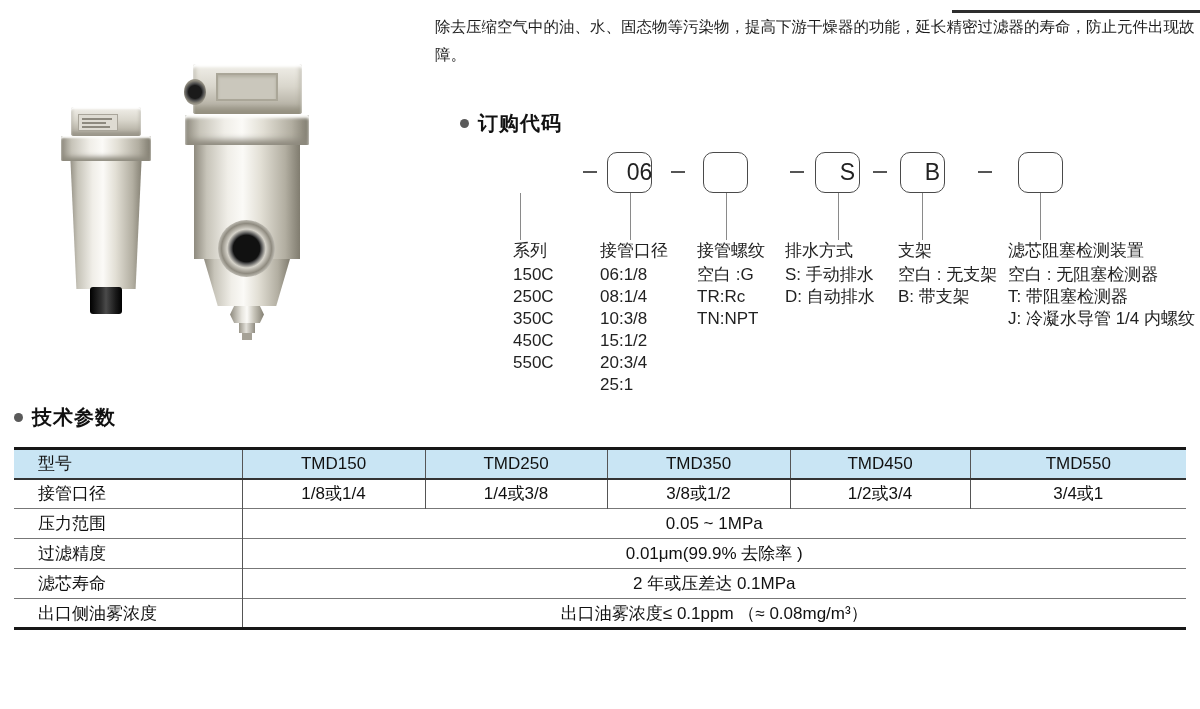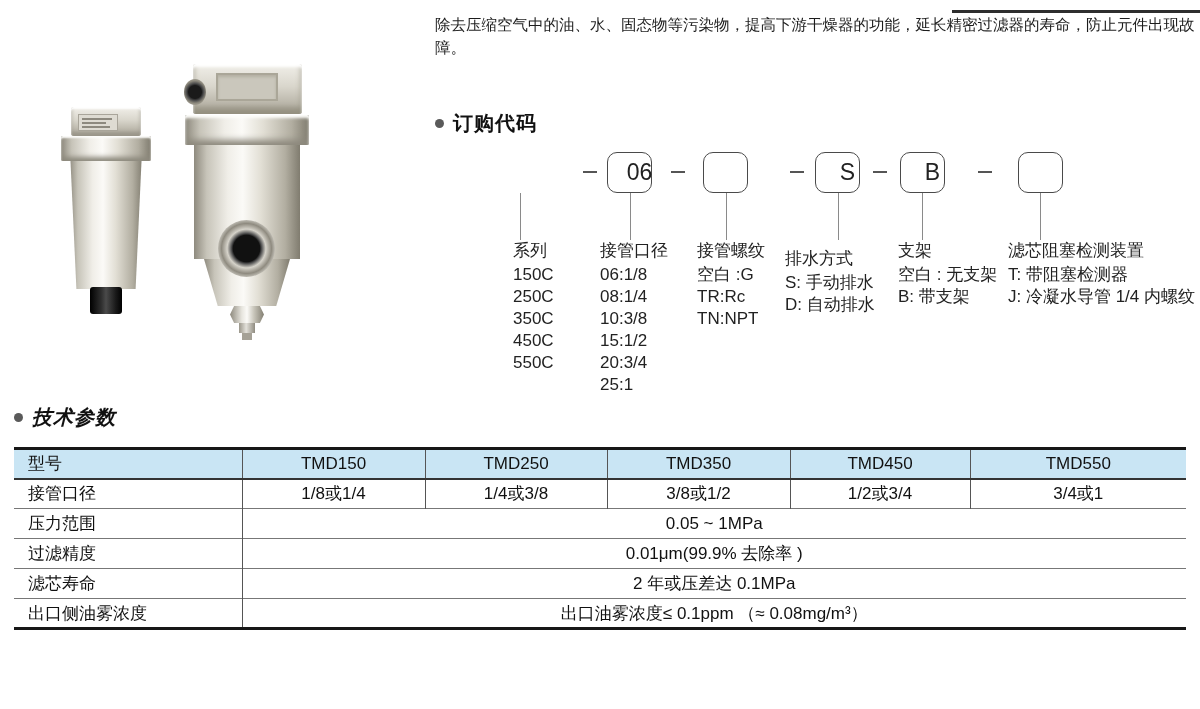--- a/index.html
+++ b/index.html
@@ -7,27 +7,27 @@
   body {
     width:1200px; height:709px; position:relative; overflow:hidden;
     font-family:"Liberation Sans","DejaVu Sans",sans-serif; color:#222;
   }
   .page { position:absolute; inset:0; }
 
   
   .crop-line { position:absolute; left:952px; top:10px; width:248px; height:3px; background:#2e2e2e; }
 
   
-  .intro { position:absolute; left:435px; top:13px; width:763px; font-size:15.5px; line-height:23px; color:#1c1c1c; }
+  .intro { position:absolute; left:435px; top:13px; width:763px; font-size:15.5px; line-height:28px; color:#1c1c1c; }
 
   
   .sec-heading { position:absolute; display:flex; align-items:center; gap:9px; font-size:20px; font-weight:bold; color:#111; letter-spacing:1px; }
   .sec-heading .bullet { width:9px; height:9px; border-radius:50%; background:#5a5a5a; display:inline-block; }
-  .oc-heading { left:435px; top:110px; }
-  .spec-heading { left:14px; top:404px;font-style:italic; }
+  .oc-heading { left:460px; top:110px; }
+  .spec-heading { left:14px; top:404px; }
 
   
   .metal-h { background:linear-gradient(90deg,#8e8a7e 0%,#c7c4b9 12%,#f0eee8 32%,#fbfaf7 46%,#e2dfd5 63%,#b2aea1 86%,#807c6f 100%); }
   .metal-v { background:linear-gradient(180deg,#f1efe9 0%,#d9d6cc 45%,#b9b5a9 80%,#9a968a 100%); }
   .device { position:absolute; }
   .device * { position:absolute; }
   .dev-small { left:58px; top:103px; width:96px; height:212px; }
   .sd-cap { left:13px; top:4px; width:70px; height:29px; border-radius:3px; box-shadow:inset 0 2px 2px #fff,inset 0 -3px 4px #9a968a; }
   .sd-sticker { left:20px; top:11px; width:40px; height:17px; background:#dedbd2; border:1px solid #a9a59a; }
   .sd-sticker i { position:absolute; left:3px; height:2px; background:#8d897e; display:block; }
@@ -56,27 +56,27 @@
   .code-base { position:absolute; left:446px; top:157px; font-size:27px; color:#333; letter-spacing:0.5px; }
   .code-box { position:absolute; top:152px; width:45px; height:41px; border:1.5px solid #4a4a4a; border-radius:10px;
     display:flex; align-items:center; justify-content:center; font-size:23px; color:#222; background:#fff;padding-left:20px; }
   .cb1 { left:607px; } .cb2 { left:703px; } .cb3 { left:815px; } .cb4 { left:900px; } .cb5 { left:1018px; }
   .dash { position:absolute; top:171px; width:14px; height:2px; background:#555; }
   .da1 { left:583px; } .da2 { left:671px; } .da3 { left:790px; } .da4 { left:873px; } .da5 { left:978px; }
   .conn { position:absolute; top:193px; width:1px; height:47px; background:#8a8a8a; }
   .cn1 { left:520px; } .cn2 { left:630px; } .cn3 { left:726px; } .cn4 { left:838px; } .cn5 { left:922px; } .cn6 { left:1040px; }
   .oc-col { position:absolute; top:240px; font-size:17px; color:#222; line-height:22px; white-space:nowrap; }
   .oc-col .oc-label { margin-bottom:2px; }
-  .col1 { left:513px; } .col2 { left:600px; } .col3 { left:697px; } .col4 { left:785px;margin-top:8px; } .col5 { left:898px; } .col6 { left:1008px; }
+  .col1 { left:513px; } .col2 { left:600px; } .col3 { left:697px; } .col4 { left:785px; } .col5 { left:898px; } .col6 { left:1008px; }
 
   
   table.spec { position:absolute; left:14px; top:447px; width:1172px; border-collapse:collapse; table-layout:fixed;
     border-top:3px solid #171717; border-bottom:3px solid #171717; font-size:17px; color:#111; }
   table.spec th, table.spec td { height:30px; font-weight:normal; text-align:center; border-left:1.5px solid #555; }
-  table.spec th:first-child, table.spec td:first-child { border-left:none; text-align:left; padding-left:14px; }
+  table.spec th:first-child, table.spec td:first-child { border-left:none; text-align:left; padding-left:24px; }
   table.spec thead th { background:#c9e5f4; border-bottom:2.5px solid #333; }
   table.spec tbody td { border-top:1.5px solid #777; }
   table.spec tbody tr:first-child td { border-top:none; }
 </style>
 </head>
 <body>
 
 <div class="page">
 
   <div class="crop-line"></div>
@@ -170,20 +170,21 @@
     <div>S: 手动排水</div>
     <div>D:  自动排水</div>
   </div>
   <div class="oc-col col5">
     <div class="oc-label">支架</div>
     <div>空白 : 无支架</div>
     <div>B: 带支架</div>
   </div>
   <div class="oc-col col6">
     <div class="oc-label">滤芯阻塞检测装置</div>
+    <div>空白 : 无阻塞检测器</div>
     <div>T: 带阻塞检测器</div>
     <div>J: 冷凝水导管 1/4 内螺纹</div>
   </div>
 
   <div class="sec-heading spec-heading">
     <span class="bullet"></span>
     <span>技术参数</span>
   </div>
 
   <table class="spec">

